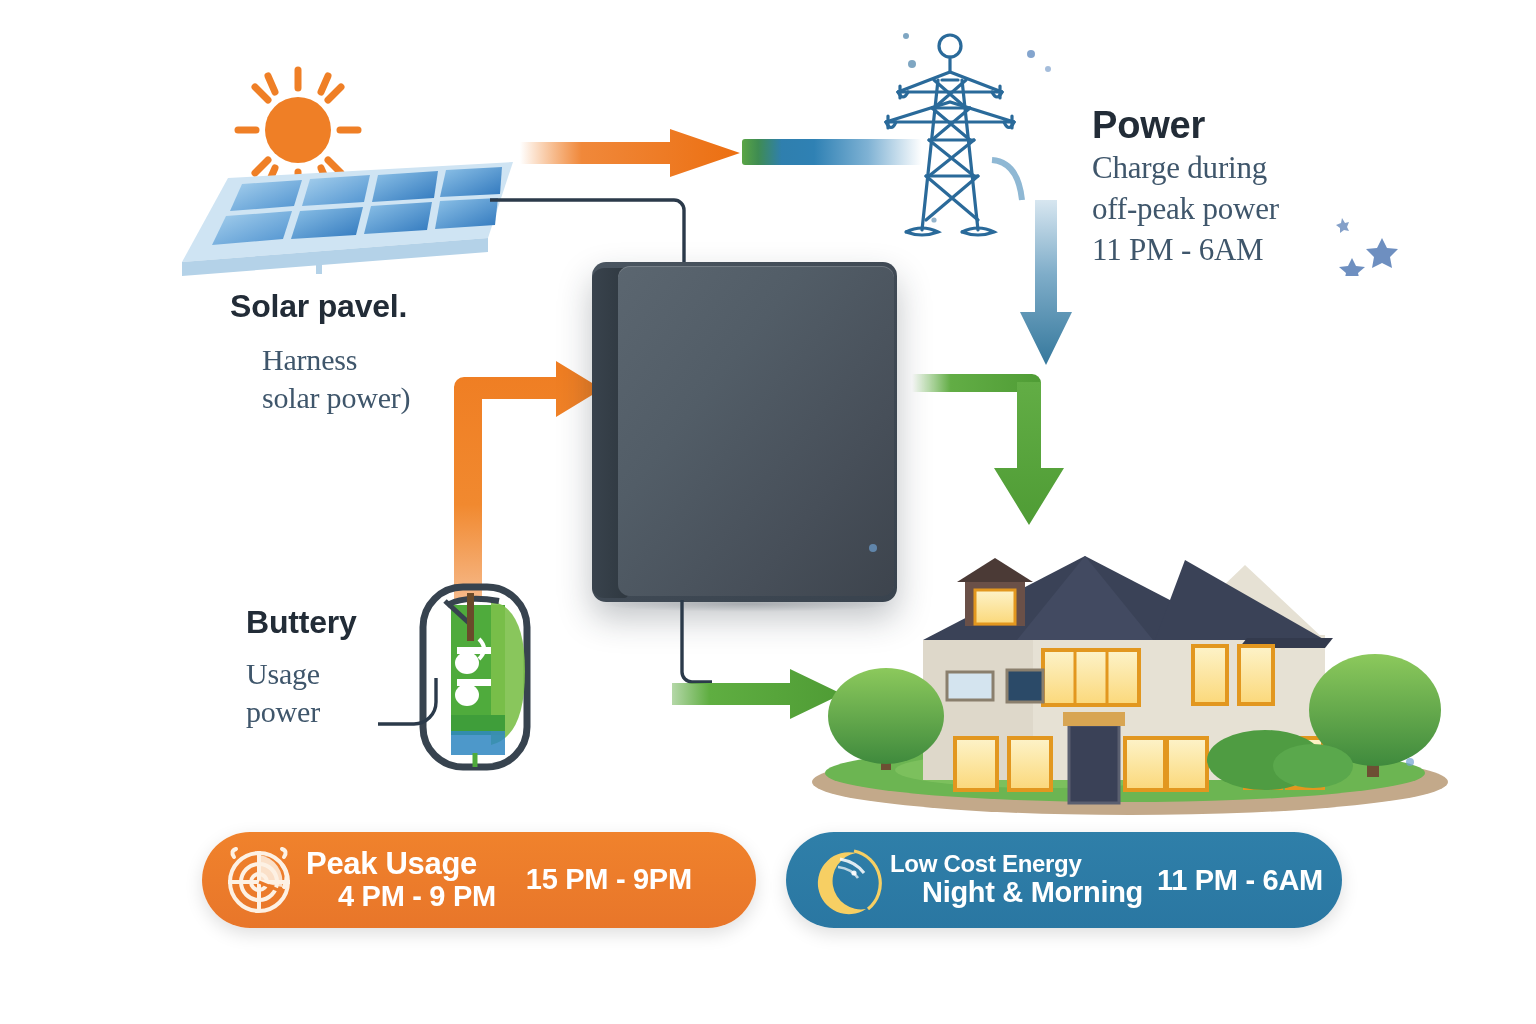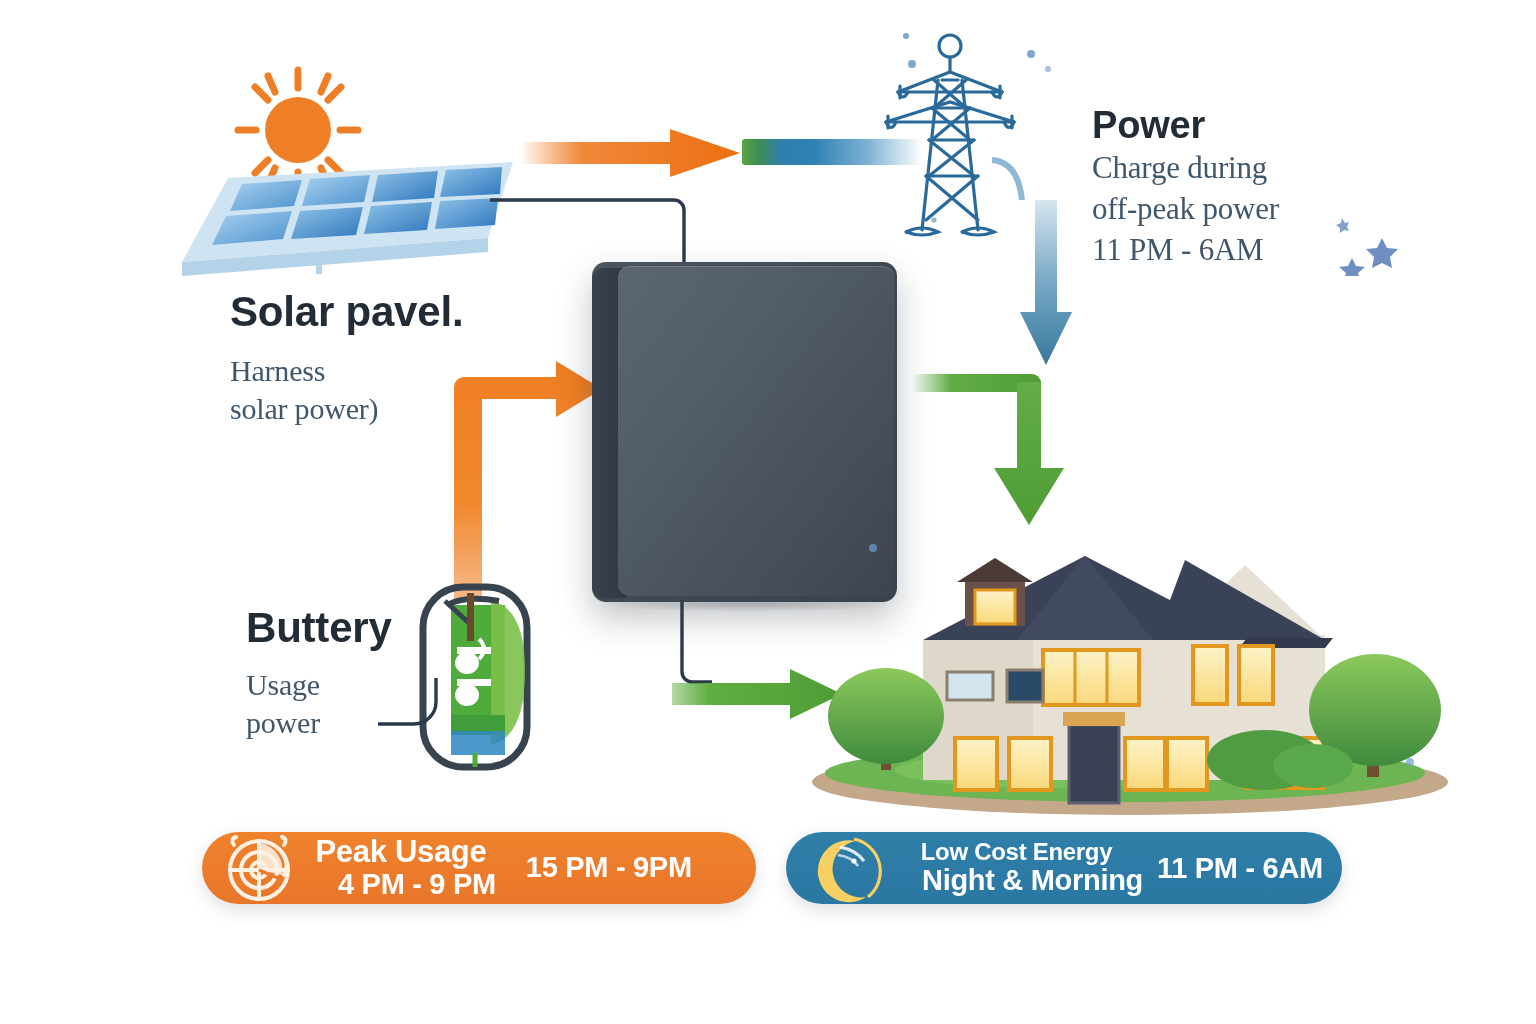--- a/index.html
+++ b/index.html
@@ -48,21 +48,21 @@
   }
 
   
   .house-wrap{left:795px;top:520px;width:670px;height:295px;}
 
   
   .battery-icon{left:405px;top:575px;width:150px;height:205px;}
 
   
   .label-title{
-    font-size:42px;font-weight:bold;color:#222c37;letter-spacing:-.2px;
+    font-size:32px;font-weight:bold;color:#222c37;letter-spacing:-.2px;
     white-space:nowrap;
   }
   .label-sub{
     font-size:30px;color:#3f566b;line-height:1.28;letter-spacing:-.2px;font-family:Liberation Serif, serif;
   }
   .solar-text{left:230px;top:288px;}
   .battery-text{left:246px;top:604px;}
   .grid-text{left:1092px;top:104px;}
   .grid-text .label-title{font-size:38px;}
   .grid-text .label-sub{font-size:31px;line-height:1.33;}
@@ -78,24 +78,23 @@
   .arr-green-right{left:672px;top:668px;width:170px;height:52px;}
 
   
   .conn{stroke:#2b3a4a;stroke-width:3.4;fill:none;}
 
   
   .star{fill:#6e8fc0;}
 
   
   .pill{
-    position:absolute;height:72px;border-radius:48px;
+    position:absolute;height:96px;border-radius:48px;
     display:flex;align-items:center;
     box-shadow:0 6px 18px rgba(0,0,0,.13);
-    text-align:center;
   }
   .pill-orange{left:202px;top:832px;width:554px;
     background:linear-gradient(180deg,#f0822c 0%,#e8762a 100%);}
   .pill-blue{left:786px;top:832px;width:556px;
     background:linear-gradient(180deg,#2f7fa9 0%,#2a77a2 100%);}
   .pill-icon{width:78px;height:78px;margin-left:18px;flex:0 0 auto;}
   .pill-texts{margin-left:8px;display:flex;align-items:center;}
   .pill-main{color:#ffffff;}
   .pill-main .l1{font-size:31px;font-weight:bold;line-height:1.02;letter-spacing:-.3px;white-space:nowrap;}
   .pill-main .l2{font-size:29px;font-weight:bold;line-height:1.12;letter-spacing:-.3px;white-space:nowrap;margin-left:32px;}
@@ -381,21 +380,21 @@
       <ellipse cx="580" cy="190" rx="66" ry="56" fill="url(#treeg)"></ellipse>
       <ellipse cx="470" cy="240" rx="58" ry="30" fill="#4f9c42"></ellipse>
       <ellipse cx="518" cy="246" rx="40" ry="22" fill="#5aa84c"></ellipse>
       <circle cx="615" cy="242" r="4" fill="#6d9fd0" opacity=".7"></circle>
       <circle cx="78" cy="28" r="4" fill="#6d9fd0" opacity=".7"></circle>
     </svg>
   </div>
 
   <div class="abs solar-text">
     <div class="label-title">Solar pavel.</div>
-    <div class="label-sub" style="margin-top:16px;">
+    <div class="label-sub" style="margin-top:16px;margin-left:32px;">
       <div>Harness</div>
       <div>solar power)</div>
     </div>
   </div>
 
   <div class="abs battery-text">
     <div class="label-title">Buttery</div>
     <div class="label-sub" style="margin-top:14px;">
       <div>Usage</div>
       <div>power</div>

